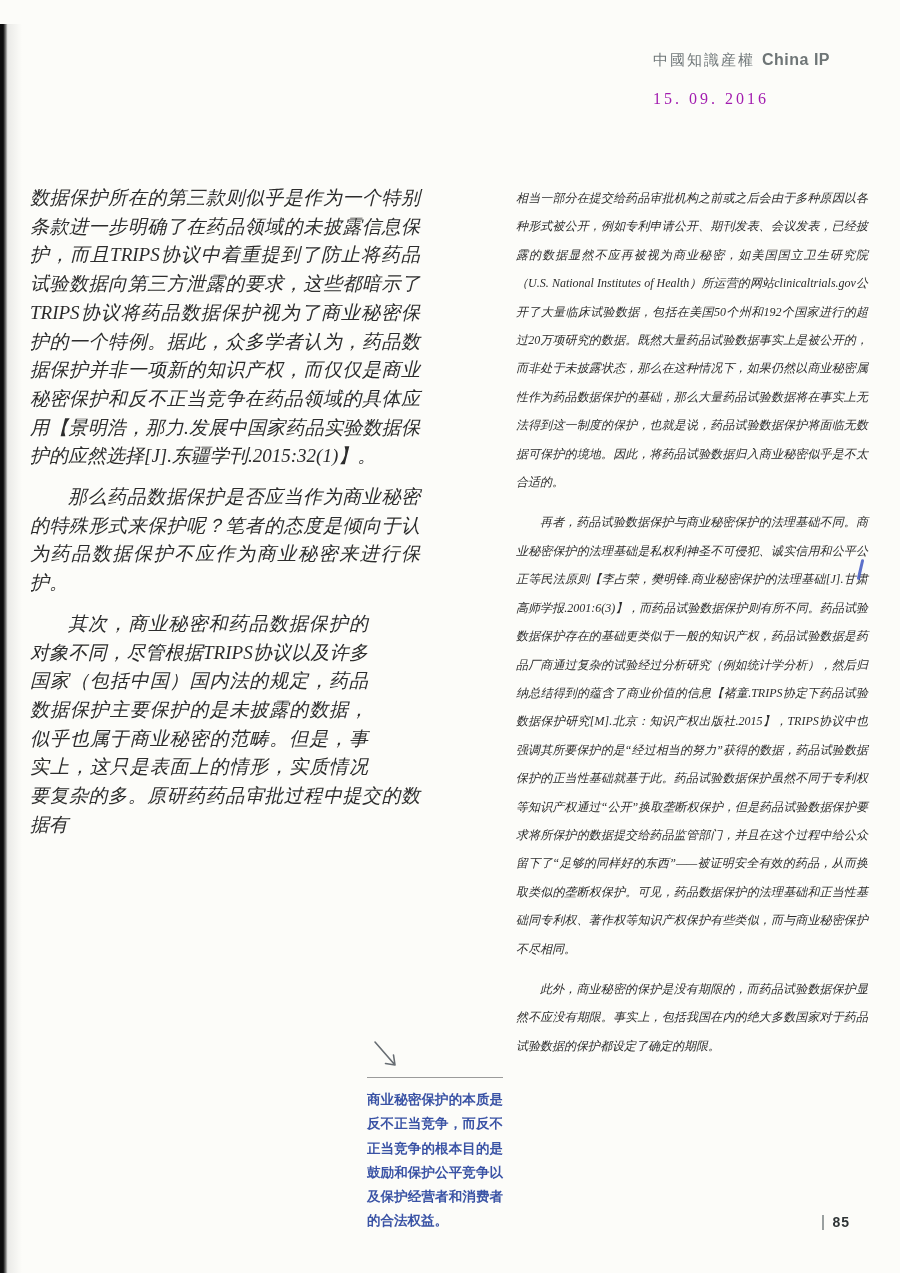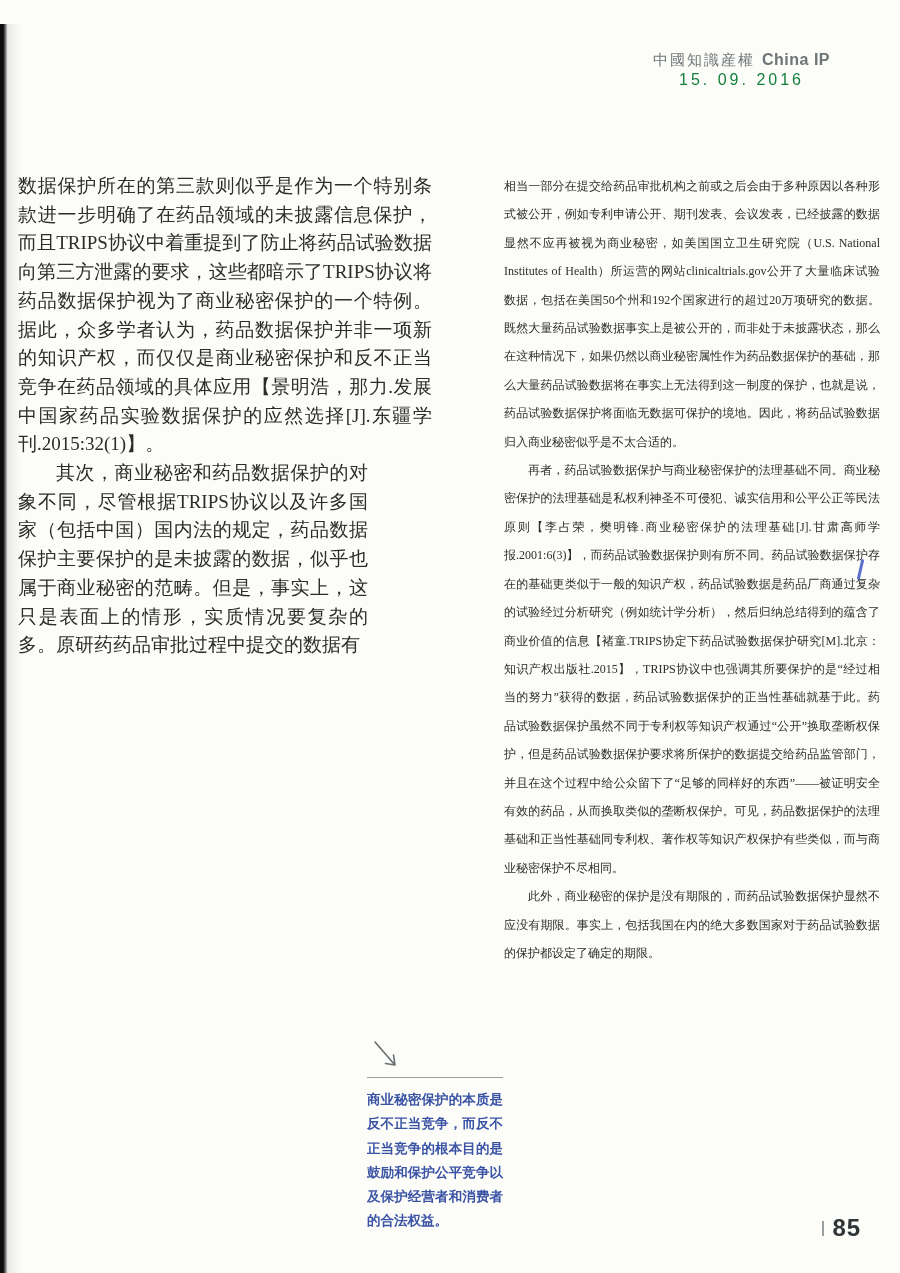--- a/index.html
+++ b/index.html
@@ -11,37 +11,38 @@
   
   .scan-edge{
     position:absolute;left:0;top:24px;width:8px;height:1249px;
     background:linear-gradient(to right,#0d0d0d 40%,rgba(13,13,13,.55) 70%,rgba(13,13,13,0));
   }
   .scan-edge-shadow{
     position:absolute;left:8px;top:24px;width:14px;height:1249px;
     background:linear-gradient(to right,rgba(0,0,0,.07),rgba(0,0,0,0));
   }
   .journal-header{
-    position:absolute;right:70px;top:50px;text-align:center;line-height:1.25;
+    position:absolute;right:70px;top:50px;text-align:left;line-height:1.25;
   }
   .journal-line{font-size:15px;color:#71787a;letter-spacing:2px;white-space:nowrap;}
   .journal-en{
     font-family:"Liberation Sans",sans-serif;font-weight:bold;
     font-size:16px;letter-spacing:.5px;margin-left:7px;color:#6e7576;
   }
   .date-line{
-    font-family:Liberation Sans, sans-serif;
-    font-size:16px;color:#15803d;letter-spacing:3px;margin-top:0;
+    font-family:Liberation Serif, serif;
+    font-size:16px;color:#a21caf;letter-spacing:3px;margin-top:19px;
   }
   .col{position:absolute;top:172px;}
   .col-left{left:18px;width:414px;}
   .col-right{left:504px;width:376px;}
   .col p{
-    margin:0;text-indent:2em;text-align:justify;
+    margin:12px;text-indent:2em;text-align:justify;
     color:#2c2c2c;
+    font-style:italic;
   }
   .col-left p{font-size:19px;line-height:28.7px;}
   .col-right p{font-size:12px;line-height:28.4px;}
   .col p.no-indent{text-indent:0;}
   
   .quote-spacer{float:right;width:64px;height:170px;}
   
   .pull-quote{position:absolute;left:367px;top:1040px;width:136px;}
   .pull-quote .arrow{display:block;margin-left:5px;}
   .pull-quote .rule{height:0;border-top:1.6px solid #9b9b9b;margin-top:3px;}
@@ -51,21 +52,21 @@
     font-weight:bold;font-size:13.5px;line-height:24.3px;
     color:#3a53a5;text-align:justify;
   }
   .page-number{
     position:absolute;left:822px;top:1214px;
     display:flex;align-items:center;gap:9px;
   }
   .page-number .divider{width:1.5px;height:15px;background:#9aa0a0;}
   .page-number .num{
     font-family:"Liberation Sans",sans-serif;font-weight:bold;
-    font-size:24px;color:#2f3436;letter-spacing:1px;
+    font-size:14px;color:#2f3436;letter-spacing:1px;
   }
   .ink-mark{
     position:absolute;left:859px;top:559px;width:2.5px;height:21px;
     background:#3f57c2;border-radius:2px;transform:rotate(13deg);opacity:.85;
   }
 </style>
 </head>
 <body>
 
 <div class="scan-edge"></div>
@@ -73,20 +74,21 @@
 
 <div class="journal-header">
   <div class="journal-line">
     <span>中國知識産權</span><span class="journal-en">China IP</span>
   </div>
   <div class="date-line">15. 09. 2016</div>
 </div>
 
 <div class="col col-left">
   <p class="no-indent">数据保护所在的第三款则似乎是作为一个特别条款进一步明确了在药品领域的未披露信息保护，而且TRIPS协议中着重提到了防止将药品试验数据向第三方泄露的要求，这些都暗示了TRIPS协议将药品数据保护视为了商业秘密保护的一个特例。据此，众多学者认为，药品数据保护并非一项新的知识产权，而仅仅是商业秘密保护和反不正当竞争在药品领域的具体应用【景明浩，那力.发展中国家药品实验数据保护的应然选择[J].东疆学刊.2015:32(1)】。</p>
+  <p>那么药品数据保护是否应当作为商业秘密的特殊形式来保护呢？笔者的态度是倾向于认为药品数据保护不应作为商业秘密来进行保护。</p>
   <div class="quote-spacer"></div>
   <p>其次，商业秘密和药品数据保护的对象不同，尽管根据TRIPS协议以及许多国家（包括中国）国内法的规定，药品数据保护主要保护的是未披露的数据，似乎也属于商业秘密的范畴。但是，事实上，这只是表面上的情形，实质情况要复杂的多。原研药药品审批过程中提交的数据有</p>
 </div>
 
 <div class="col col-right">
   <p class="no-indent">相当一部分在提交给药品审批机构之前或之后会由于多种原因以各种形式被公开，例如专利申请公开、期刊发表、会议发表，已经披露的数据显然不应再被视为商业秘密，如美国国立卫生研究院（U.S. National Institutes of Health）所运营的网站clinicaltrials.gov公开了大量临床试验数据，包括在美国50个州和192个国家进行的超过20万项研究的数据。既然大量药品试验数据事实上是被公开的，而非处于未披露状态，那么在这种情况下，如果仍然以商业秘密属性作为药品数据保护的基础，那么大量药品试验数据将在事实上无法得到这一制度的保护，也就是说，药品试验数据保护将面临无数据可保护的境地。因此，将药品试验数据归入商业秘密似乎是不太合适的。</p>
   <p>再者，药品试验数据保护与商业秘密保护的法理基础不同。商业秘密保护的法理基础是私权利神圣不可侵犯、诚实信用和公平公正等民法原则【李占荣，樊明锋.商业秘密保护的法理基础[J].甘肃高师学报.2001:6(3)】，而药品试验数据保护则有所不同。药品试验数据保护存在的基础更类似于一般的知识产权，药品试验数据是药品厂商通过复杂的试验经过分析研究（例如统计学分析），然后归纳总结得到的蕴含了商业价值的信息【褚童.TRIPS协定下药品试验数据保护研究[M].北京：知识产权出版社.2015】，TRIPS协议中也强调其所要保护的是“经过相当的努力”获得的数据，药品试验数据保护的正当性基础就基于此。药品试验数据保护虽然不同于专利权等知识产权通过“公开”换取垄断权保护，但是药品试验数据保护要求将所保护的数据提交给药品监管部门，并且在这个过程中给公众留下了“足够的同样好的东西”——被证明安全有效的药品，从而换取类似的垄断权保护。可见，药品数据保护的法理基础和正当性基础同专利权、著作权等知识产权保护有些类似，而与商业秘密保护不尽相同。</p>
   <p>此外，商业秘密的保护是没有期限的，而药品试验数据保护显然不应没有期限。事实上，包括我国在内的绝大多数国家对于药品试验数据的保护都设定了确定的期限。</p>
 
 </div>

